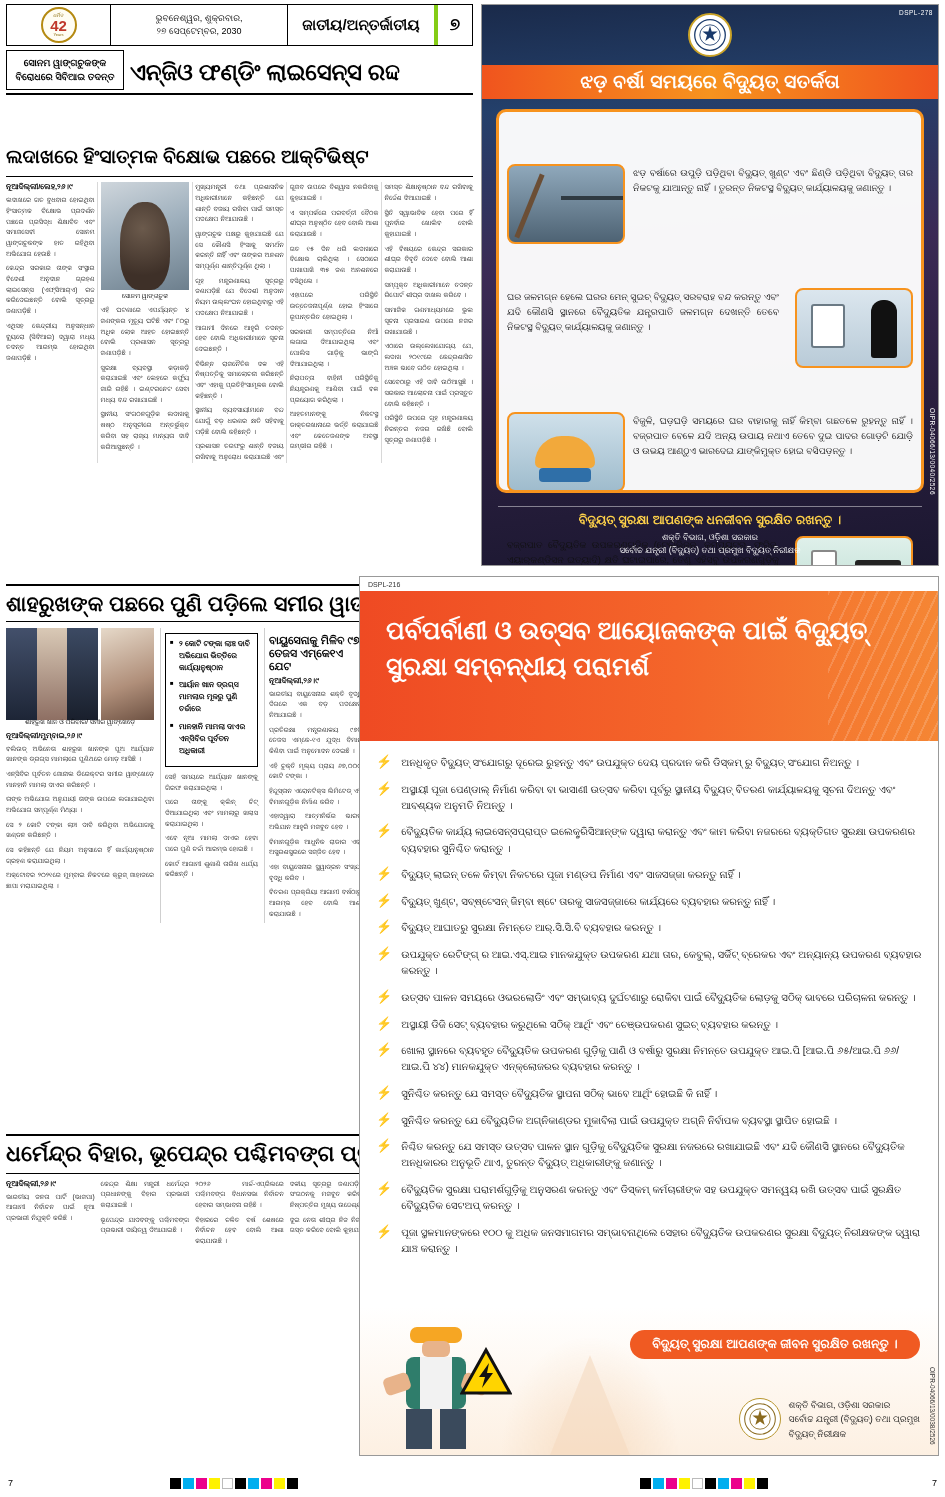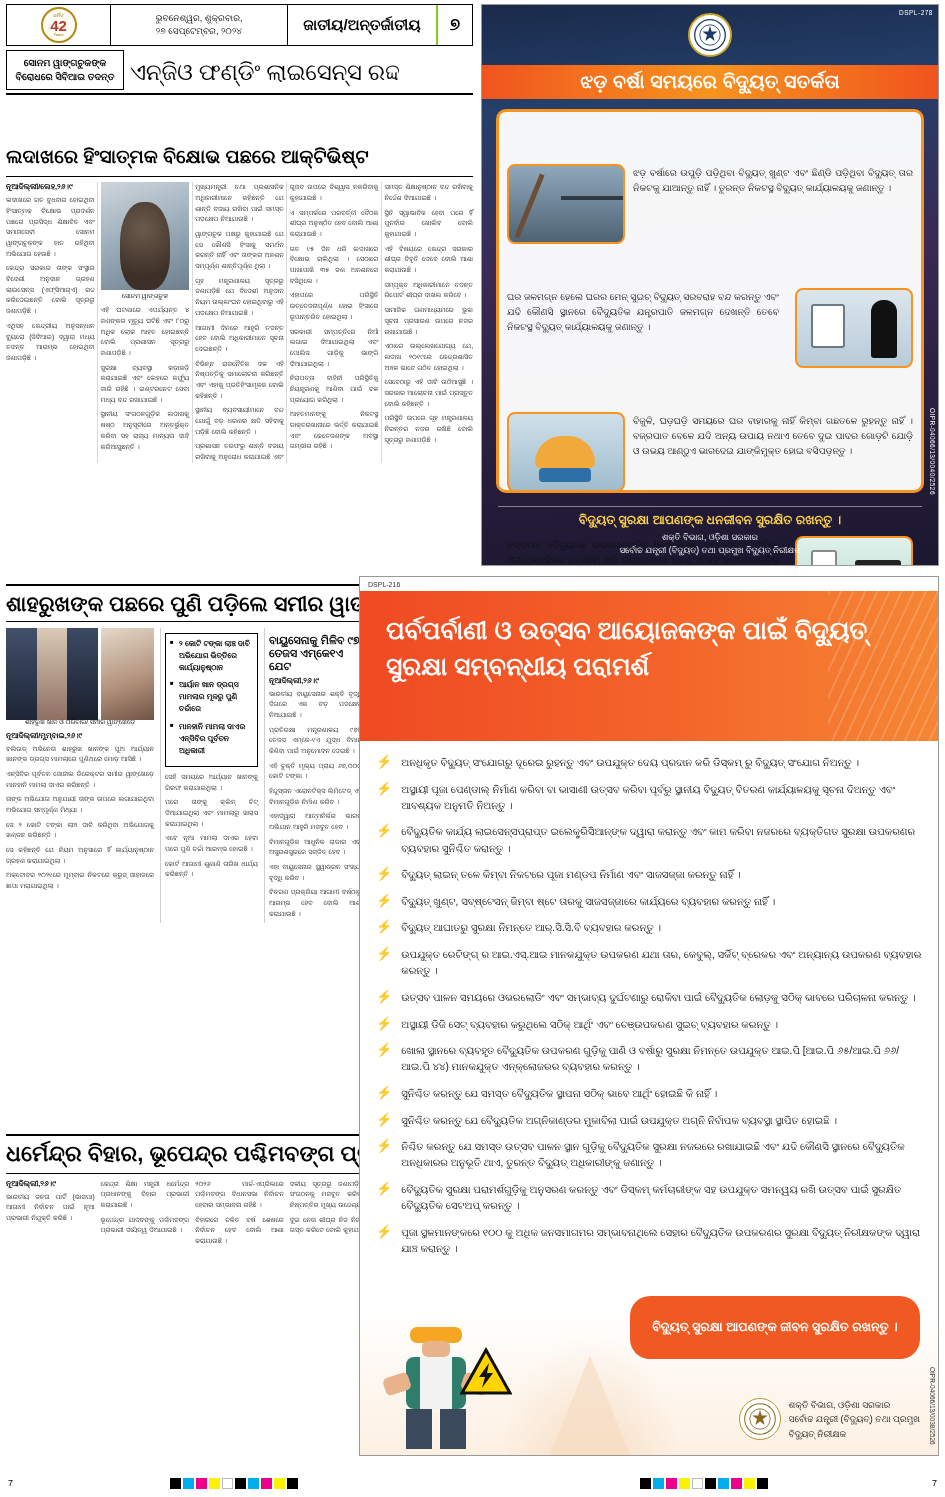--- a/index.html
+++ b/index.html
@@ -36,38 +36,38 @@
   .mh-logo-top { font-size: 5px; color: #8a6a08; line-height: 1; }
   .mh-logo-num { font-size: 15px; font-weight: bold; color: #c0392b; line-height: 1; }
   .mh-logo-sub { font-size: 4px; color: #8a6a08; line-height: 1; }
   .mh-date {
     flex: 1; text-align: center; font-size: 9px; line-height: 1.5; color: #000;
     border-right: 1px solid #000; height: 40px;
     display: flex; flex-direction: column; align-items: center; justify-content: center;
   }
   .mh-section {
     width: 150px; text-align: center; font-size: 15px; font-weight: bold;
-    border-right: 2px solid #84cc16; height: 40px;
+    border-right: 4px solid #84cc16; height: 40px;
     display: flex; align-items: center; justify-content: center;
   }
   .mh-page {
     width: 34px; text-align: center; font-size: 17px; font-weight: bold;
     height: 40px; display: flex; align-items: center; justify-content: center;
   }
 
   
   .left-col { position: absolute; left: 6px; top: 50px; width: 467px; }
 
   .kicker-box {
     width: 118px; border: 1px solid #000; padding: 5px 4px;
     font-size: 9.5px; line-height: 1.45; text-align: center; font-weight: bold;
     float: left; margin-right: 6px;
   }
   .headline-1 {
-    font-size: 23px; font-weight: normal; line-height: 1.25; letter-spacing: -0.3px;
+    font-size: 23px; font-weight: bold; line-height: 1.25; letter-spacing: -0.3px;
     padding-top: 8px; overflow: hidden;
   }
   .rule-thick { border-top: 2px solid #000; margin: 6px 0 4px; clear: both; }
   .headline-2 {
     font-size: 19px; font-weight: bold; line-height: 1.3; padding: 2px 0 4px; margin-top: 48px;
   }
   .rule-thin { border-top: 1px solid #000; margin: 3px 0 5px; }
 
   .story-body { column-count: 5; column-gap: 6px; column-rule: 1px solid #d8d8d8; }
   .dateline { font-size: 7.5px; font-weight: bold; margin-bottom: 3px; }
@@ -252,21 +252,21 @@
     background:
       radial-gradient(ellipse at 50% 100%, #e8b07a 0%, rgba(232,176,122,0) 70%);
   }
   .temple::before {
     content:""; position:absolute; left:50px; bottom:0; width:80px; height:100px;
     background:#eab583; clip-path: polygon(50% 0,100% 100%,0 100%);
   }
   .ad2-slogan {
     position: absolute; right: 18px; bottom: 96px; width: 290px;
     background: #f05a22; color: #fff; font-size: 12.5px; font-weight: bold;
-    border-radius: 20px; padding: 24px 12px; text-align: center;
+    border-radius: 20px; padding: 7px 12px; text-align: center;
   }
   .ad2-sign {
     position: absolute; right: 18px; bottom: 14px; width: 300px;
     display: flex; align-items: center; justify-content: flex-end; gap: 8px;
   }
   .ad2-sign-emblem {
     width: 42px; height: 42px; border-radius: 50%; background: #fff;
     border: 1px solid #b8962f; display: flex; align-items: center; justify-content: center;
   }
   .ad2-sign-emblem svg { width: 34px; height: 34px; }
@@ -293,21 +293,21 @@
   <div class="masthead">
     <div class="mh-logo">
       <div class="mh-logo-ring">
         <span class="mh-logo-top">ଧର୍ମିତ</span>
         <span class="mh-logo-num">42</span>
         <span class="mh-logo-sub">Years</span>
       </div>
     </div>
     <div class="mh-date">
       <span>ଭୁବନେଶ୍ୱର, ଶୁକ୍ରବାର,</span>
-      <span>୨୭ ସେପ୍ଟେମ୍ବର, ୨୦୨୪</span>
+      <span>୨୭ ସେପ୍ଟେମ୍ବର, 2030</span>
     </div>
     <div class="mh-section">ଜାତୀୟ/ଅନ୍ତର୍ଜାତୀୟ</div>
     <div class="mh-page">୭</div>
   </div>
 
   <div class="left-col">
 
     <div class="kicker-box">ସୋନମ ୱାଙ୍ଗଚୁକଙ୍କ ବିରୋଧରେ ସିବିଆଇ ତଦନ୍ତ</div>
     <div class="headline-1">ଏନ୍‌ଜିଓ ଫଣ୍ଡିଂ ଲାଇସେନ୍ସ ରଦ୍ଦ</div>
     <div class="rule-thick"></div>

